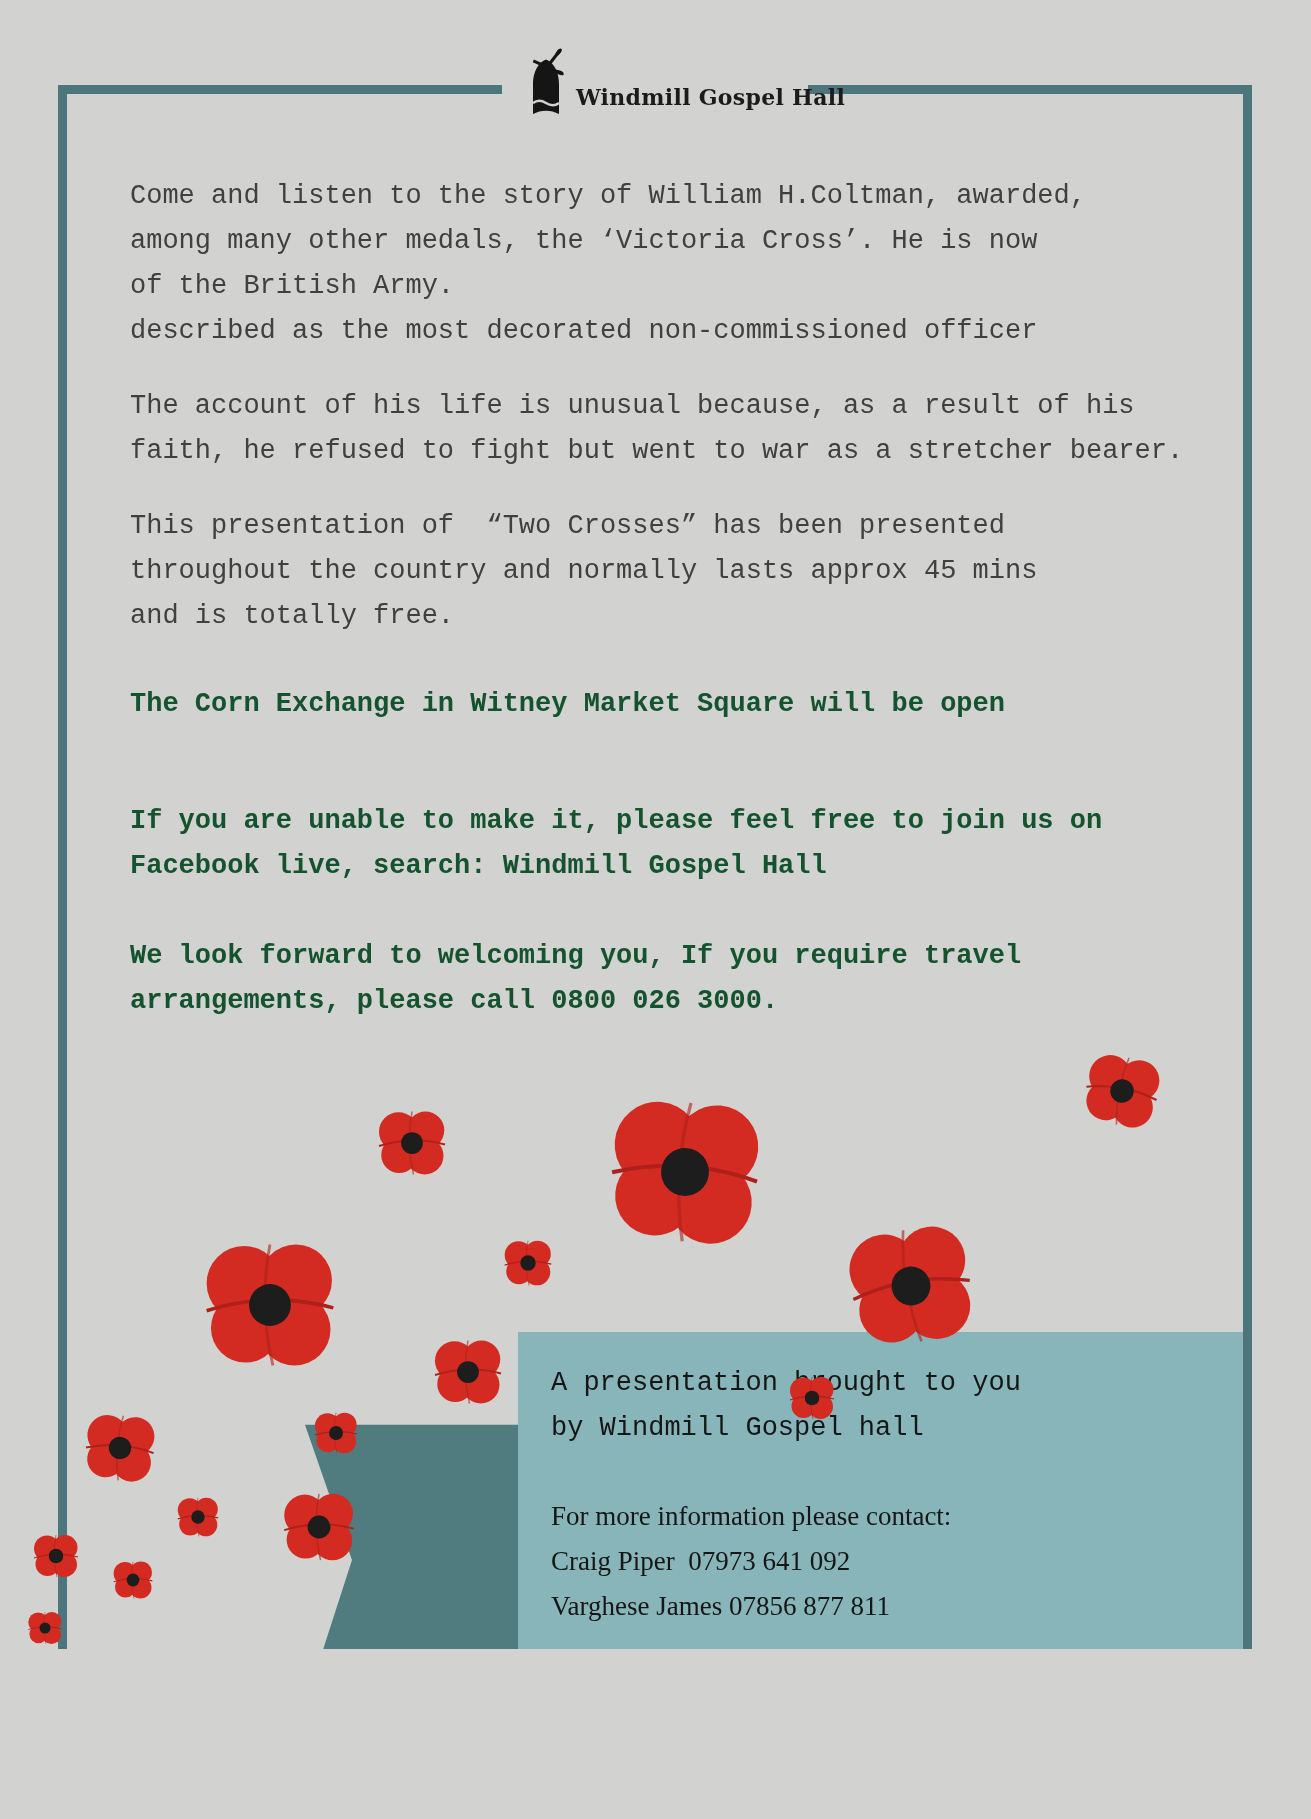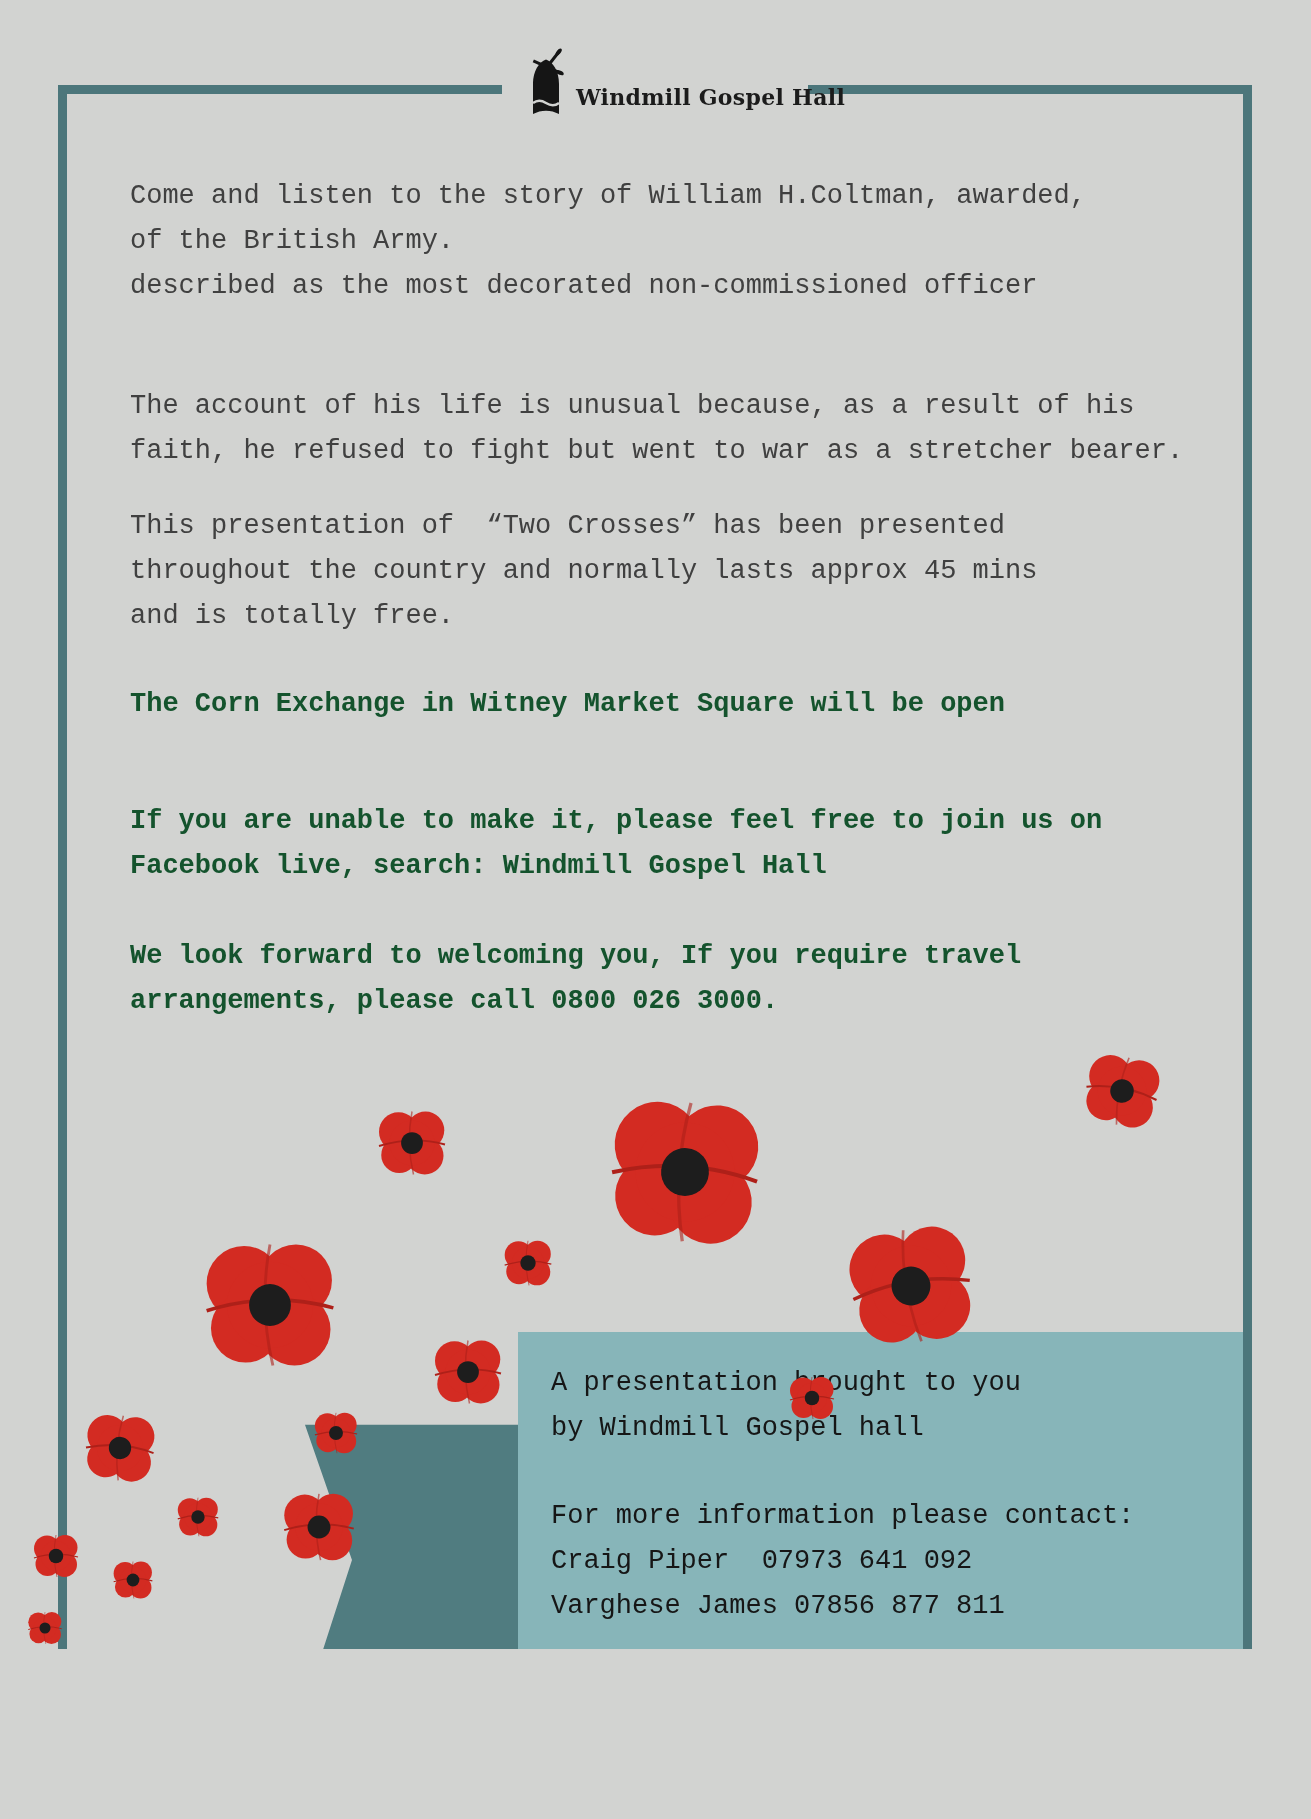--- a/index.html
+++ b/index.html
@@ -27,21 +27,21 @@
   
   .vase{position:absolute;left:300px;top:1422px;width:226px;height:284px;background:#507c80;z-index:1;
         clip-path:polygon(2.2% 1%,100% 1%,100% 100%,2.7% 98.6%,23% 48.6%);}
   .vase-flap{position:absolute;left:518px;top:1658px;width:332px;height:48px;background:#507c80;z-index:1;
         clip-path:polygon(0% 4%,98.5% 68%,0% 94%);}
   
   .info-box{position:absolute;left:518px;top:1332px;width:732px;height:321px;background:#87b5b9;z-index:2;}
   .info-para{position:absolute;left:33px;font-size:27px;line-height:45px;color:#161616;}
   .info-para .line{white-space:pre;}
   .info-intro{top:29px;}
-  .info-contact{top:162px;}
+  .info-contact{top:162px;font-family:Liberation Serif, serif;}
   
   .poppy{position:absolute;z-index:4;}
 </style>
 </head>
 <body>
 
 <div id="canvas">
 
   <div class="frame frame-top-left"></div>
   <div class="frame frame-top-right"></div>
@@ -59,20 +59,21 @@
         <path d="M9,38 C9,25 15,16 22,13.5 C29,16 35,25 35,38 L35,68 C27,63.5 17,63.5 9,68 Z"></path>
       </g>
       <path d="M9,57 Q15,52.5 22,57 T35,57" stroke="#d2d3d1" stroke-width="2.5" fill="none"></path>
     </svg>
   </div>
   <div class="title">Windmill Gospel Hall</div>
 
   <div id="body-copy">
       <div class="para para-0">
         <div class="line">Come and listen to the story of William H.Coltman, awarded,</div>
+        <div class="line">among many other medals, the ‘Victoria Cross’. He is now</div>
         <div class="line">of the British Army.</div>
         <div class="line">described as the most decorated non-commissioned officer</div>
       </div>
       <div class="para para-1">
         <div class="line">The account of his life is unusual because, as a result of his</div>
         <div class="line">faith, he refused to fight but went to war as a stretcher bearer.</div>
       </div>
       <div class="para para-2">
         <div class="line">This presentation of  “Two Crosses” has been presented</div>
         <div class="line">throughout the country and normally lasts approx 45 mins</div>

